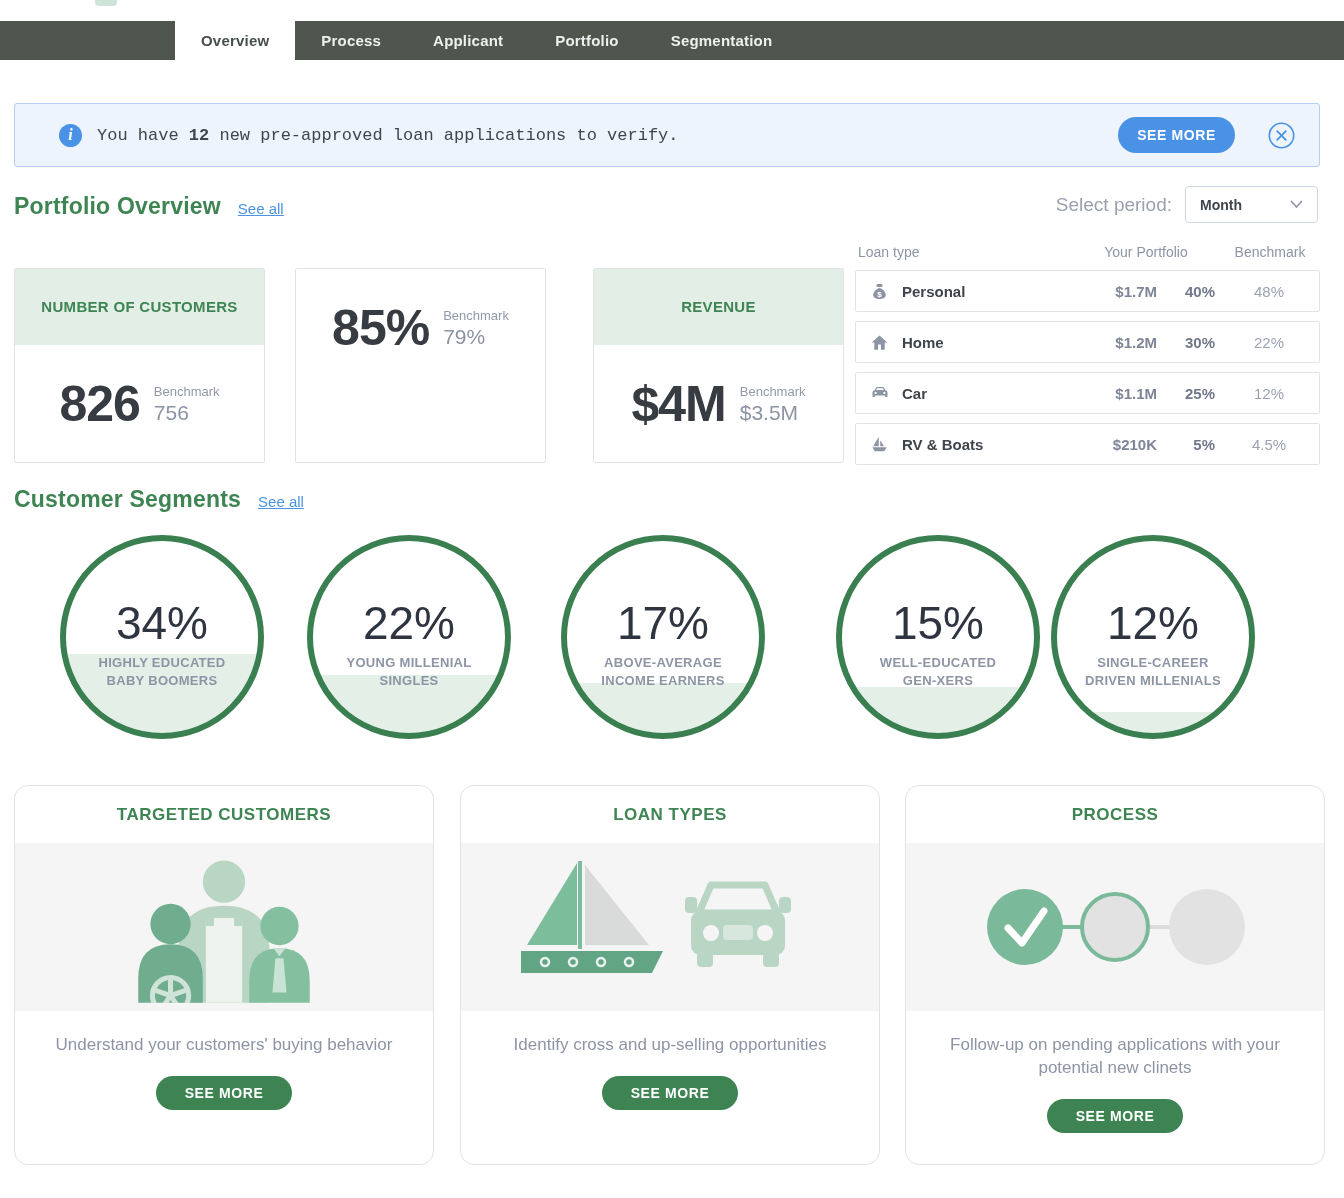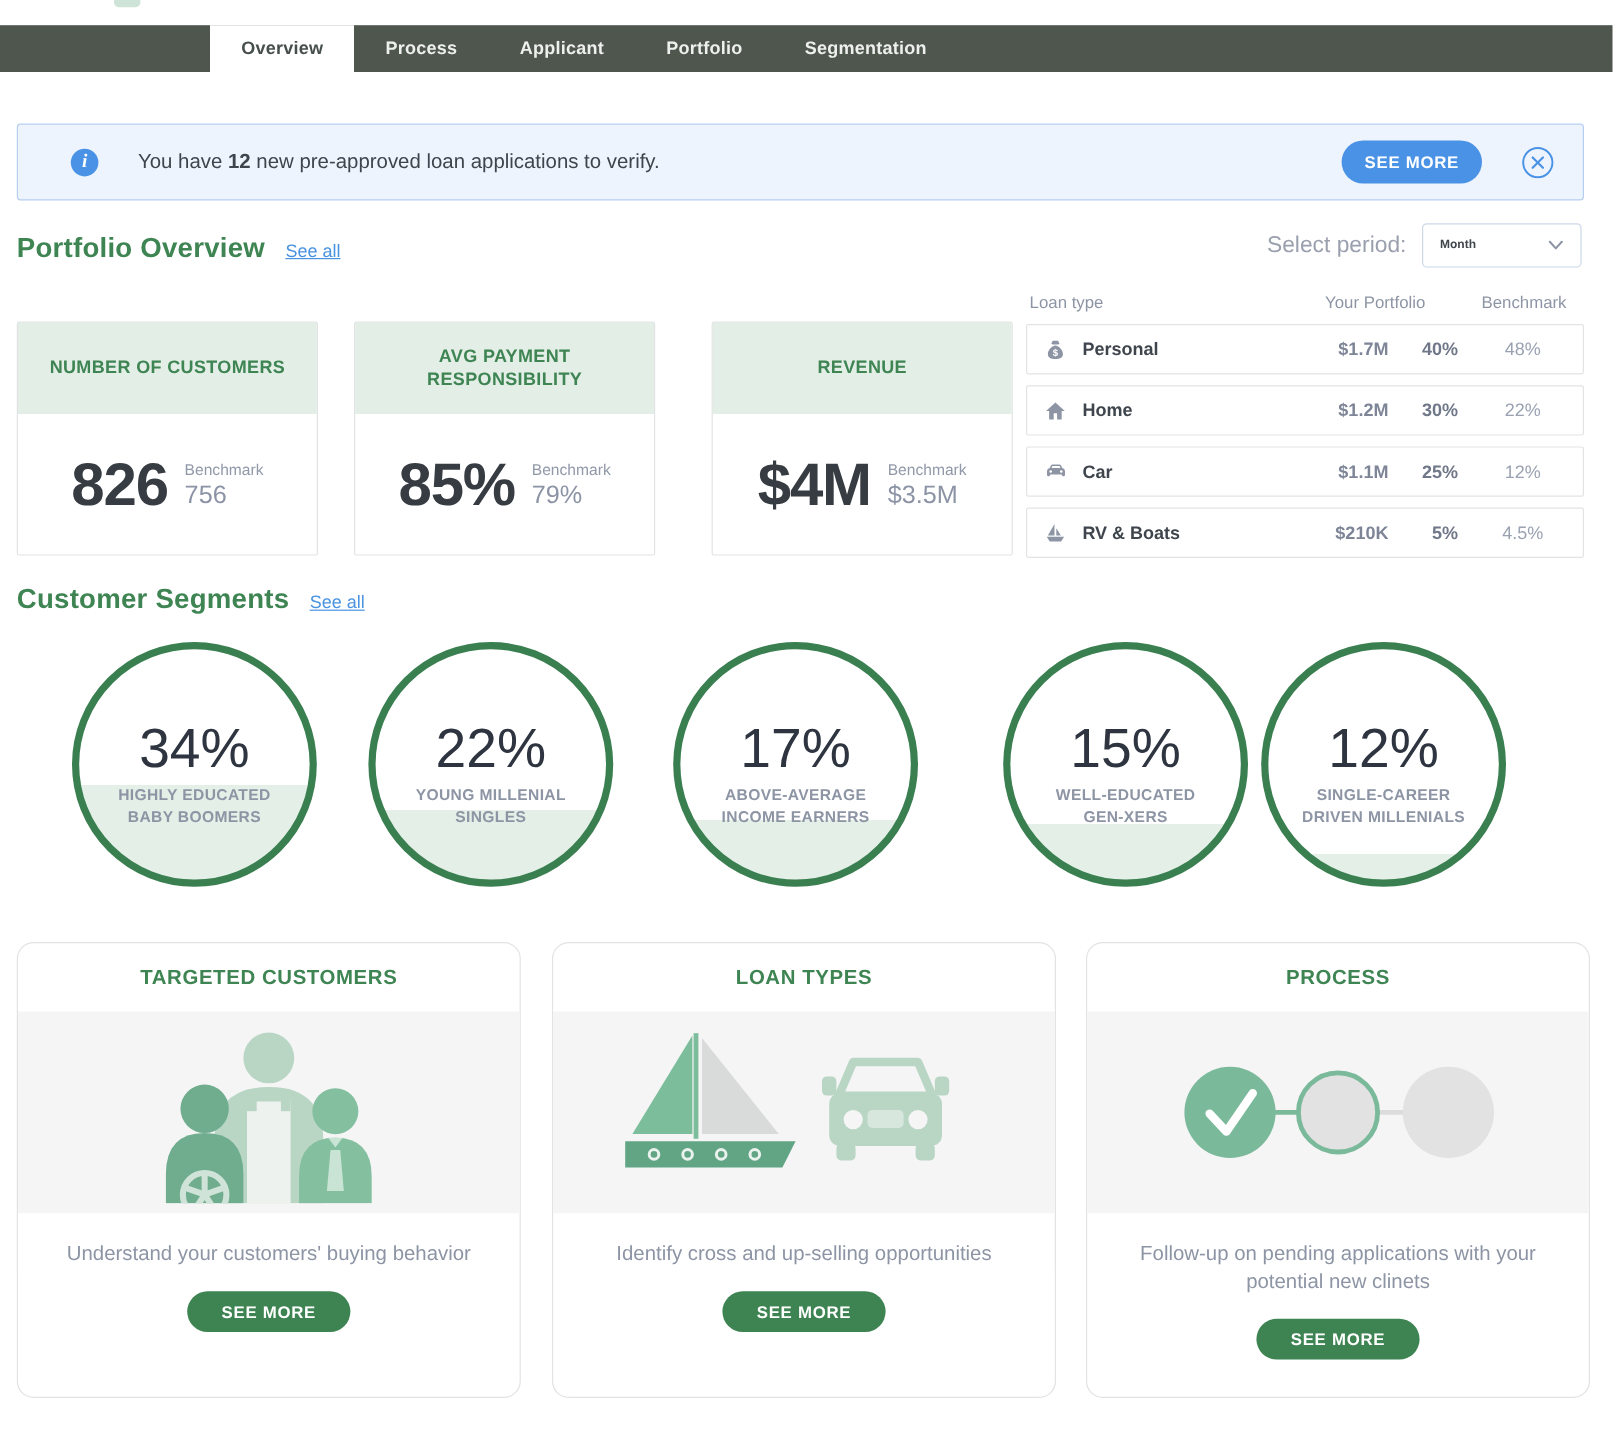--- a/index.html
+++ b/index.html
@@ -9,35 +9,35 @@
 
   
   .logo-frag { position:absolute; left:95px; top:0; width:22px; height:6px; background:#cfe4d8; border-radius:0 0 4px 4px; }
   .navbar { position:absolute; left:0; top:21px; width:1344px; height:39px; background:#4e564e; display:flex; padding-left:175px; }
   .nav-tab { height:39px; line-height:39px; padding:0 26px; font-size:15px; font-weight:bold; color:#eef0ee; letter-spacing:.2px; cursor:pointer; }
   .nav-tab.active { background:#ffffff; color:#474f4b; }
 
   
   .banner { position:absolute; left:14px; top:103px; width:1306px; height:64px; background:#edf4fd; border:1px solid #b6cff1; border-radius:3px; display:flex; align-items:center; padding:0 24px 0 44px; }
   .info-ic { width:23px; height:23px; border-radius:50%; background:#4a92e5; color:#fff; font-family:"Liberation Serif",serif; font-style:italic; font-weight:bold; font-size:16px; display:flex; align-items:center; justify-content:center; flex:0 0 auto; }
-  .banner-text { margin-left:33px; font-size:17px; color:#3f454c; }
+  .banner-text { margin-left:15px; font-size:17px; color:#3f454c;font-family:Liberation Mono, monospace; }
   .banner-text b { font-weight:bold; }
   .banner-spacer { flex:1; }
   .btn-blue { width:117px; height:36px; border:none; border-radius:18px; background:#4a92e5; color:#fff; font-family:inherit; font-size:14px; font-weight:bold; letter-spacing:.6px; cursor:pointer; }
   .close-ic { margin-left:33px; width:27px; height:27px; cursor:pointer; flex:0 0 auto; }
 
   
   .sec-head { position:absolute; left:14px; display:flex; align-items:baseline; }
   .sec-title { font-size:23px; font-weight:bold; color:#3e8553; letter-spacing:.2px; }
   .see-all { margin-left:17px; font-size:15px; color:#4a93e0; text-decoration:underline; cursor:pointer; }
 
   .period-wrap { position:absolute; top:186px; right:26px; display:flex; align-items:center; }
   .period-label { font-size:19px; color:#9aa0ae; margin-right:13px; }
   .period-select { width:133px; height:37px; border:1px solid #ccd8e8; border-radius:4px; background:#fff; display:flex; align-items:center; padding:0 14px; cursor:pointer; }
-  .period-value { flex:1; font-size:10px; font-weight:bold; color:#3f454c; }
+  .period-value { flex:1; font-size:14px; font-weight:bold; color:#3f454c; }
 
   
   .stat-card { position:absolute; top:268px; width:251px; height:195px; background:#fff; border:1px solid #e1e3e4; border-radius:2px; }
   .stat-head { height:76px; background:#e3eee7; display:flex; align-items:center; justify-content:center; padding:0 18px; }
   .stat-title { font-size:15px; font-weight:bold; color:#3e8553; text-align:center; line-height:1.3; letter-spacing:.3px; }
   .stat-body { height:118px; display:flex; align-items:center; justify-content:center; }
   .stat-value { font-size:50px; font-weight:600; color:#363c42; letter-spacing:-1px; }
   .stat-bench { margin-left:14px; display:flex; flex-direction:column; }
   .stat-bench-label { font-size:13px; color:#9199a9; }
   .stat-bench-value { font-size:21px; color:#8b93a5; margin-top:2px; }
@@ -116,23 +116,20 @@
       </div>
     <div class="stat-body">
       <div class="stat-value">826</div>
       <div class="stat-bench">
         <span class="stat-bench-label">Benchmark</span>
         <span class="stat-bench-value">756</span>
       </div>
     </div>
   </div>
   <div class="stat-card" style="left:295px;">
-    <div class="stat-head">
-        <div class="stat-title">AVG PAYMENT RESPONSIBILITY</div>
-      </div>
     <div class="stat-body">
       <div class="stat-value">85%</div>
       <div class="stat-bench">
         <span class="stat-bench-label">Benchmark</span>
         <span class="stat-bench-value">79%</span>
       </div>
     </div>
   </div>
   <div class="stat-card" style="left:593px;">
     <div class="stat-head">

